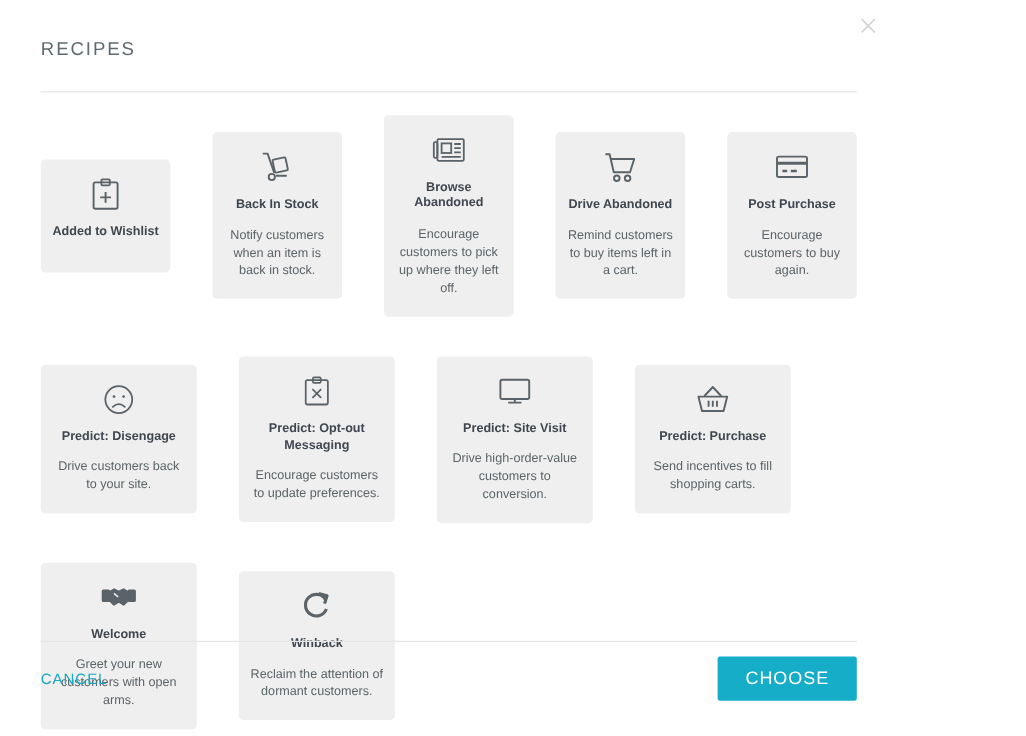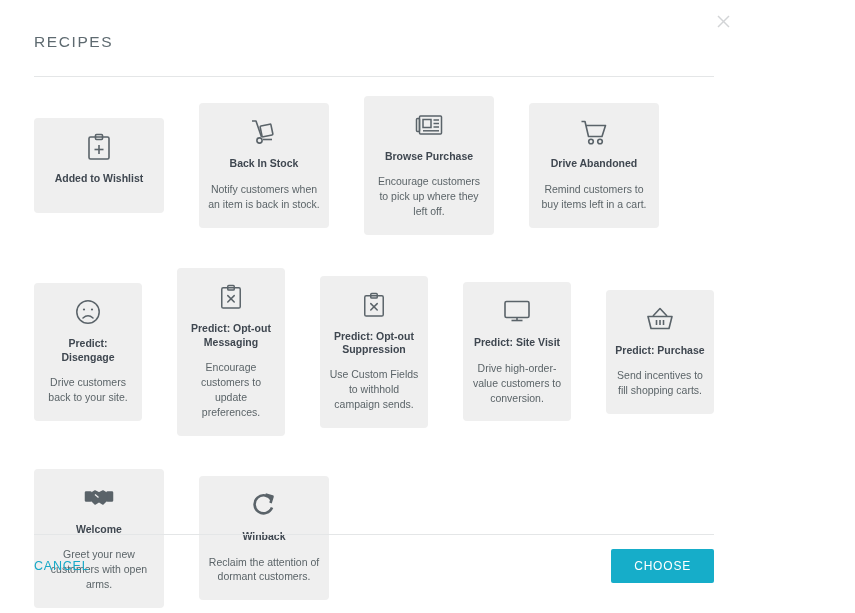--- a/index.html
+++ b/index.html
@@ -130,21 +130,21 @@
     border: none;
     cursor: pointer;
     font-family: inherit;
     padding: 4px 0;
   }
   .choose-btn {
     background: #16ADC9;
     color: #ffffff;
     border: none;
     border-radius: 2px;
-    font-size: 12px;
+    font-size: 15px;
     letter-spacing: 0.8px;
     padding: 10px 23px;
     cursor: pointer;
     font-family: inherit;
   }
 </style>
 </head>
 <body>
 
 <div class="dialog">
@@ -195,36 +195,48 @@
           <svg width="28" height="24" viewBox="0 0 28 24" fill="none" stroke="#5a6369" stroke-width="1.5">
             <rect x="4.5" y="3" width="22" height="18" rx="1"></rect>
             <rect x="1.5" y="5.5" width="3" height="13" rx="1"></rect>
             <rect x="8" y="6.5" width="8" height="8"></rect>
             <line x1="18.5" y1="7" x2="24" y2="7"></line>
             <line x1="18.5" y1="10.5" x2="24" y2="10.5"></line>
             <line x1="18.5" y1="14" x2="24" y2="14"></line>
             <line x1="8" y1="17.8" x2="24" y2="17.8"></line>
           </svg>
         </div>
-        <div class="card-title">Browse Purchase</div>
+        <div class="card-title">Browse Abandoned</div>
         <div class="card-desc">Encourage customers to pick up where they left off.</div>
       </div>
 
       <div class="recipe-card">
         <div class="card-icon">
           <svg width="28" height="27" viewBox="0 0 28 27" fill="none" stroke="#5a6369" stroke-width="1.6" stroke-linejoin="round">
             <path d="M1.5 2.5 L5 2.5 L8.5 17.5 L22 17.5 L25.5 6.5 L6 6.5"></path>
             <circle cx="11" cy="22.5" r="2.3"></circle>
             <circle cx="20" cy="22.5" r="2.3"></circle>
           </svg>
         </div>
         <div class="card-title">Drive Abandoned</div>
         <div class="card-desc">Remind customers to buy items left in a cart.</div>
       </div>
 
+      <div class="recipe-card">
+        <div class="card-icon">
+          <svg width="28" height="22" viewBox="0 0 28 22" fill="none" stroke="#5a6369" stroke-width="1.6">
+            <rect x="1.5" y="2.5" width="25" height="17" rx="1.5"></rect>
+            <line x1="1.5" y1="8" x2="26.5" y2="8" stroke-width="2.6"></line>
+            <line x1="6" y1="14.5" x2="10" y2="14.5" stroke-width="2"></line>
+            <line x1="13" y1="14.5" x2="18" y2="14.5" stroke-width="2"></line>
+          </svg>
+        </div>
+        <div class="card-title">Post Purchase</div>
+        <div class="card-desc">Encourage customers to buy again.</div>
+      </div>
 
     </div>
 
     <div class="card-row">
 
       <div class="recipe-card">
         <div class="card-icon">
           <svg width="26" height="26" viewBox="0 0 26 26" fill="none" stroke="#5a6369" stroke-width="1.5">
             <circle cx="13" cy="13" r="11.2"></circle>
             <circle cx="9" cy="10.5" r="1.1" fill="#5a6369" stroke="none"></circle>
@@ -242,32 +254,20 @@
             <rect x="3" y="4" width="20" height="22" rx="1.5"></rect>
             <rect x="9.5" y="1.5" width="7" height="5" rx="1"></rect>
             <line x1="9.5" y1="12.5" x2="16.5" y2="19.5" stroke-linecap="round"></line>
             <line x1="16.5" y1="12.5" x2="9.5" y2="19.5" stroke-linecap="round"></line>
           </svg>
         </div>
         <div class="card-title">Predict: Opt-out Messaging</div>
         <div class="card-desc">Encourage customers to update preferences.</div>
       </div>
 
-      <div class="recipe-card">
-        <div class="card-icon">
-          <svg width="24" height="28" viewBox="0 0 26 28" fill="none" stroke="#5a6369" stroke-width="1.6">
-            <rect x="3" y="4" width="20" height="22" rx="1.5"></rect>
-            <rect x="9.5" y="1.5" width="7" height="5" rx="1"></rect>
-            <line x1="9.5" y1="12.5" x2="16.5" y2="19.5" stroke-linecap="round"></line>
-            <line x1="16.5" y1="12.5" x2="9.5" y2="19.5" stroke-linecap="round"></line>
-          </svg>
-        </div>
-        <div class="card-title">Predict: Opt-out Suppression</div>
-        <div class="card-desc">Use Custom Fields to withhold campaign sends.</div>
-      </div>
 
       <div class="recipe-card">
         <div class="card-icon">
           <svg width="28" height="24" viewBox="0 0 28 24" fill="none" stroke="#5a6369" stroke-width="1.6" stroke-linejoin="round">
             <rect x="2" y="2.5" width="24" height="16" rx="1.5"></rect>
             <line x1="14" y1="18.5" x2="14" y2="21.5"></line>
             <line x1="8.5" y1="21.5" x2="19.5" y2="21.5"></line>
           </svg>
         </div>
         <div class="card-title">Predict: Site Visit</div>

